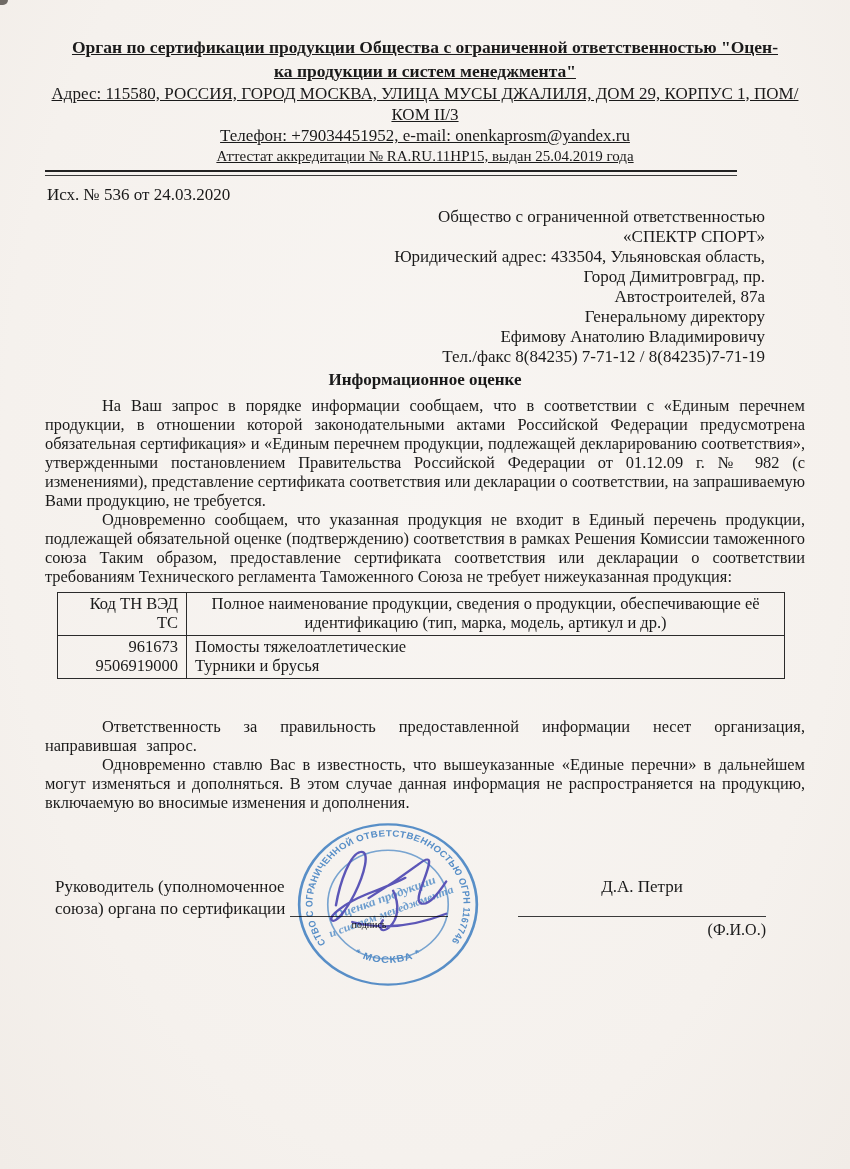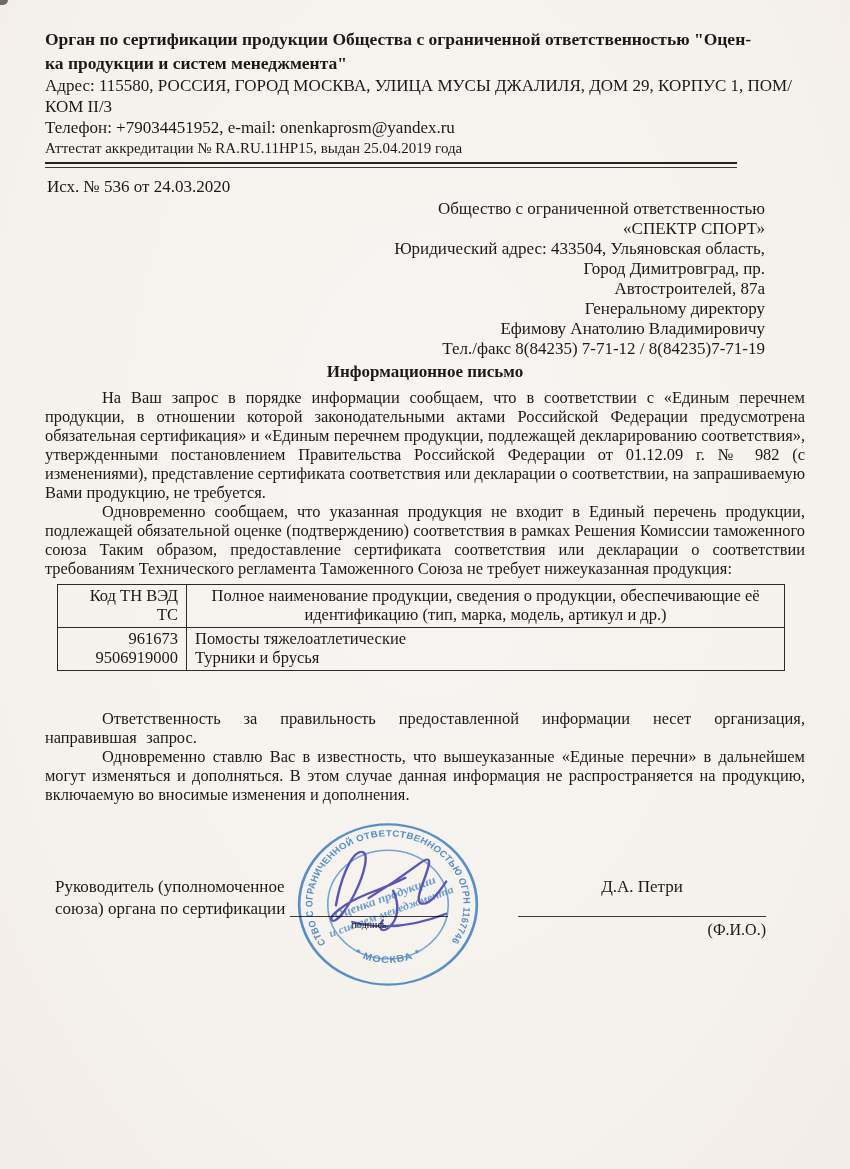--- a/index.html
+++ b/index.html
@@ -10,21 +10,21 @@
     background:
       radial-gradient(ellipse at 50% 40%, #f8f5f2 0%, #f5f1ed 70%, #f1ece7 100%);
     font-family:"Liberation Serif","DejaVu Serif",serif;
     color:#1a1a1a;
     overflow:hidden;
     box-sizing:border-box;
   }
   .corner-mark{position:absolute;top:0;left:0;width:8px;height:5px;background:#57524e;border-radius:0 0 5px 0;opacity:.85;}
 
   
-  .letterhead{margin:28px 45px 0;}
+  .letterhead{margin:36px 45px 0;text-align:center;text-decoration:underline;}
   .lh-title{font-weight:bold;font-size:17.5px;line-height:23.5px;}
   .lh-line{font-size:17px;line-height:21px;}
   .lh-accred{font-size:15px;line-height:20.5px;}
 
   .double-rule{
     margin:3px 113px 0 45px;
     height:3px;
     border-top:2.5px solid #232323;
     border-bottom:1.3px solid #3a3a3a;
   }
@@ -97,21 +97,21 @@
     <div>Общество с ограниченной ответственностью</div>
     <div>«СПЕКТР СПОРТ»</div>
     <div>Юридический адрес: 433504, Ульяновская область,</div>
     <div>Город Димитровград, пр.</div>
     <div>Автостроителей, 87а</div>
     <div>Генеральному директору</div>
     <div>Ефимову Анатолию Владимировичу</div>
     <div>Тел./факс 8(84235) 7-71-12 / 8(84235)7-71-19</div>
   </div>
 
-  <div class="subject">Информационное письмо</div>
+  <div class="subject">Информационное оценке</div>
 
   <div class="para first">На Ваш запрос в порядке информации сообщаем, что в соответствии с «Единым перечнем продукции, в отношении которой законодательными актами Российской Федерации предусмотрена обязательная сертификация» и «Единым перечнем продукции, подлежащей декларированию соответствия», утвержденными постановлением Правительства Российской Федерации от 01.12.09 г. № 982 (с изменениями), представление сертификата соответствия или декларации о соответствии, на запрашиваемую Вами продукцию, не требуется.</div>
   <div class="para">Одновременно сообщаем, что указанная продукция не входит в Единый перечень продукции, подлежащей обязательной оценке (подтверждению) соответствия в рамках Решения Комиссии таможенного союза Таким образом, предоставление сертификата соответствия или декларации о соответствии требованиям Технического регламента Таможенного Союза не требует нижеуказанная продукция:</div>
 
   <table class="goods">
     <tbody>
         <tr>
       <th class="col-code">Код ТН ВЭД ТС</th>
       <th>Полное наименование продукции, сведения о продукции, обеспечивающие её идентификацию (тип, марка, модель, артикул и др.)</th>
     </tr>

